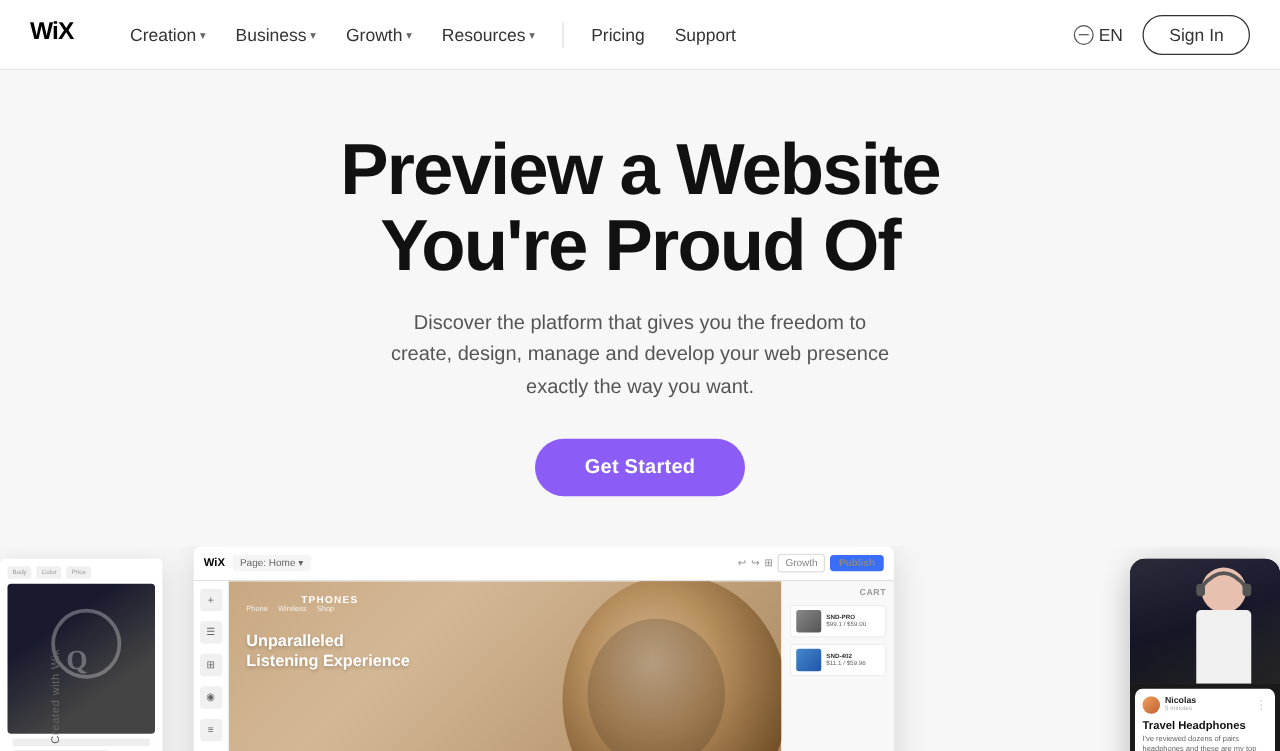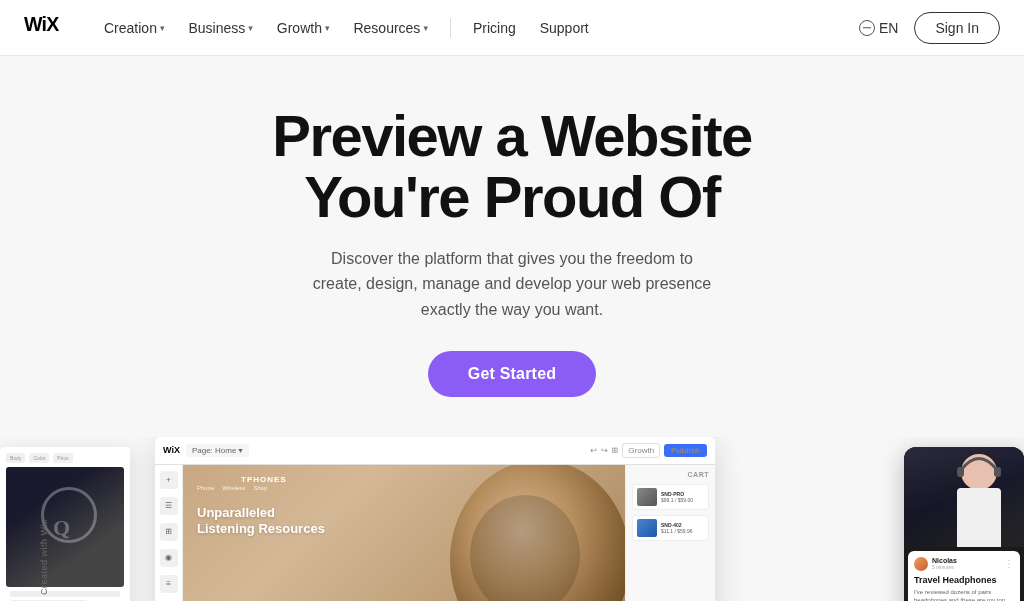--- a/index.html
+++ b/index.html
@@ -524,21 +524,21 @@
       <div class="editor-canvas">
         <div class="canvas-bg">
           <span class="canvas-brand">TPHONES</span>
           <div class="canvas-nav">
             <span>Phone</span>
             <span>Wireless</span>
             <span>Shop</span>
           </div>
           <div class="canvas-headline">
             <div>Unparalleled</div>
-            <div>Listening Resources</div>
+            <div>Listening Experience</div>
           </div>
 
           <div style="position:absolute;right:-10px;top:-15px;width:200px;height:215px;">
             <svg viewBox="0 0 200 215" width="200" height="215">
               <ellipse cx="105" cy="110" rx="90" ry="100" fill="url(#hpGrad)"></ellipse>
               <defs>
                 <radialGradient id="hpGrad" cx="40%" cy="35%" r="70%">
                   <stop offset="0%" stop-color="#d4b896"></stop>
                   <stop offset="40%" stop-color="#b89060"></stop>
                   <stop offset="100%" stop-color="#6a4820"></stop>

